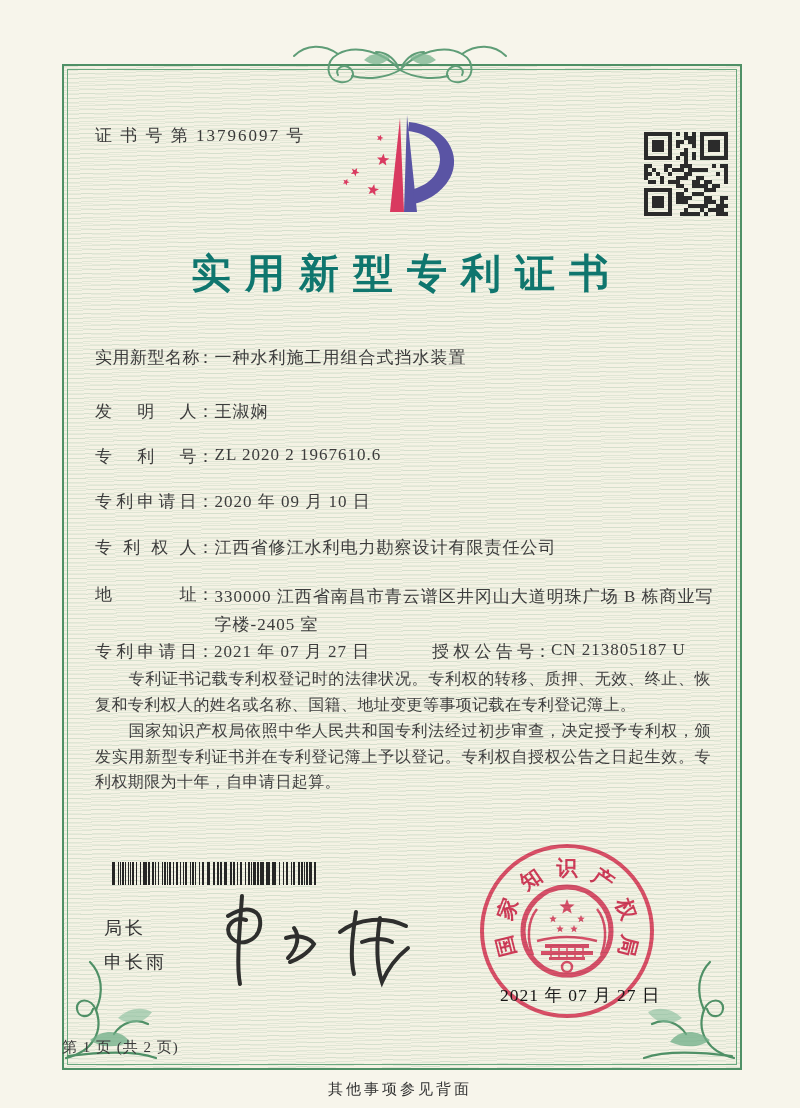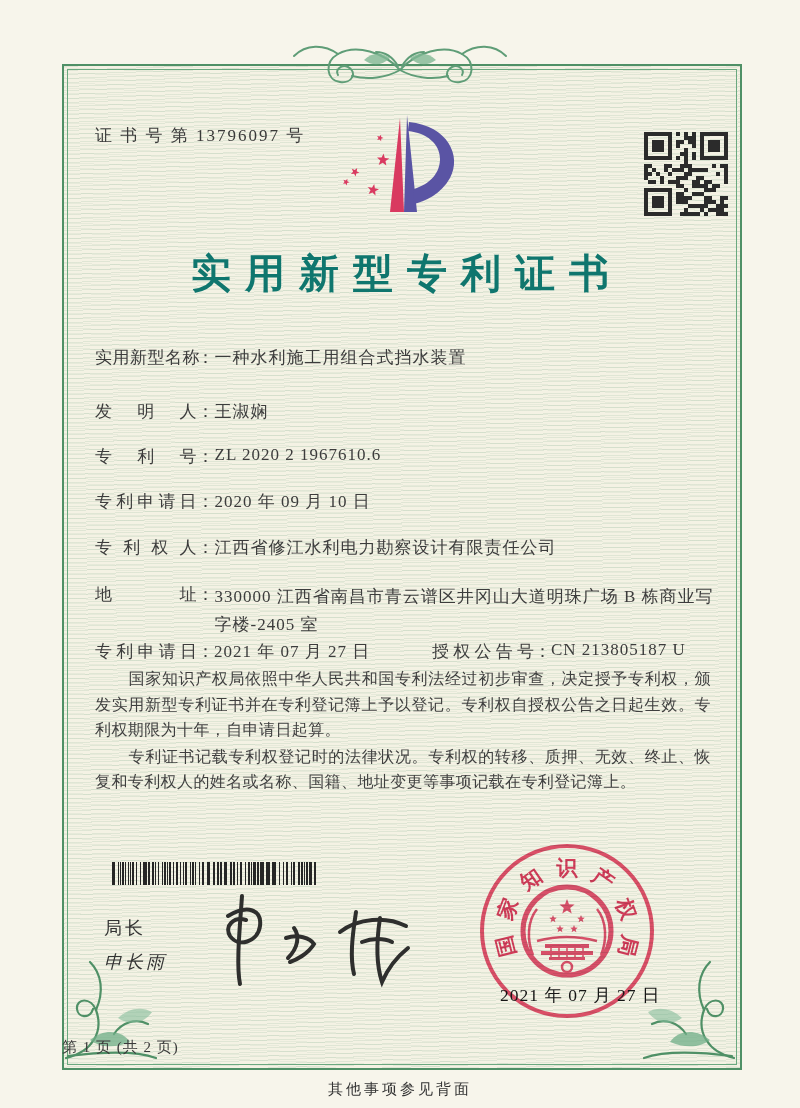--- a/index.html
+++ b/index.html
@@ -25,21 +25,21 @@
   .row-addr{white-space:normal;}
   .addr-value{width:500px;line-height:28px;}
   .grant-row{position:absolute;left:0;top:640px;width:800px;font-size:17px;color:#3c3c3c;}
   .grant-left{position:absolute;left:95px;white-space:nowrap;}
   .grant-right{position:absolute;left:432px;white-space:nowrap;}
   .paras{position:absolute;left:95px;top:666px;width:616px;font-size:16px;line-height:25.5px;
          letter-spacing:.4px;color:#3f3f3f;text-align:justify;}
   .paras p{margin:0 0 1px 0;text-indent:2.1em;}
   .barcode{position:absolute;left:112px;top:862px;width:208px;height:23px;}
   .officer-title{position:absolute;left:104px;top:916px;font-size:18px;letter-spacing:3px;color:#333;}
-  .officer-name{position:absolute;left:104px;top:950px;font-size:18px;letter-spacing:3px;color:#333;font-style:italic;}
+  .officer-name{position:absolute;left:104px;top:950px;font-size:18px;letter-spacing:3px;color:#333;}
   .signature{position:absolute;left:190px;top:886px;width:240px;height:105px;}
   .seal{position:absolute;left:478px;top:842px;width:178px;height:178px;mix-blend-mode:multiply;}
   .seal-ring{position:absolute;inset:2px;border:4px solid rgba(226,64,100,.9);border-radius:50%;}
   .seal-emblem{position:absolute;left:41px;top:41px;width:96px;height:96px;opacity:.92;}
   .seal-char{position:absolute;font-size:21px;font-weight:700;color:#dc3f63;
              font-family:"Liberation Serif","DejaVu Serif",serif;}
   .seal-date{position:absolute;left:500px;top:983px;font-size:17.5px;letter-spacing:1px;color:#161616;z-index:5;}
   .page-info{position:absolute;left:62px;right:62px;top:1038px;font-size:15px;
              letter-spacing:1px;color:#3a3a3a;}
   .back-note{position:absolute;left:0;right:0;top:1080px;text-align:center;font-size:15px;
@@ -363,22 +363,22 @@
   <div class="grant-row">
     <span class="grant-left">
       <span class="f-label">专利申请日</span><span class="f-colon">：</span><span class="f-value">2021 年 07 月 27 日</span>
     </span>
     <span class="grant-right">
       <span class="f-label">授权公告号</span><span class="f-colon">：</span><span class="f-value">CN 213805187 U</span>
     </span>
   </div>
 
   <div class="paras">
+    <p>专利证书记载专利权登记时的法律状况。专利权的转移、质押、无效、终止、恢复和专利权人的姓名或名称、国籍、地址变更等事项记载在专利登记簿上。</p>
     <p>国家知识产权局依照中华人民共和国专利法经过初步审查，决定授予专利权，颁发实用新型专利证书并在专利登记簿上予以登记。专利权自授权公告之日起生效。专利权期限为十年，自申请日起算。</p>
-    <p>专利证书记载专利权登记时的法律状况。专利权的转移、质押、无效、终止、恢复和专利权人的姓名或名称、国籍、地址变更等事项记载在专利登记簿上。</p>
   </div>
 
   <div class="barcode">
     <svg viewBox="0 0 208 23" width="208" height="23" preserveAspectRatio="none" shape-rendering="crispEdges">
         <rect x="0" y="0" width="3" height="23" fill="#262626"></rect>
         <rect x="6" y="0" width="1" height="23" fill="#262626"></rect>
         <rect x="8" y="0" width="1" height="23" fill="#262626"></rect>
         <rect x="10" y="0" width="2" height="23" fill="#262626"></rect>
         <rect x="13" y="0" width="1" height="23" fill="#262626"></rect>
         <rect x="16" y="0" width="1" height="23" fill="#262626"></rect>

